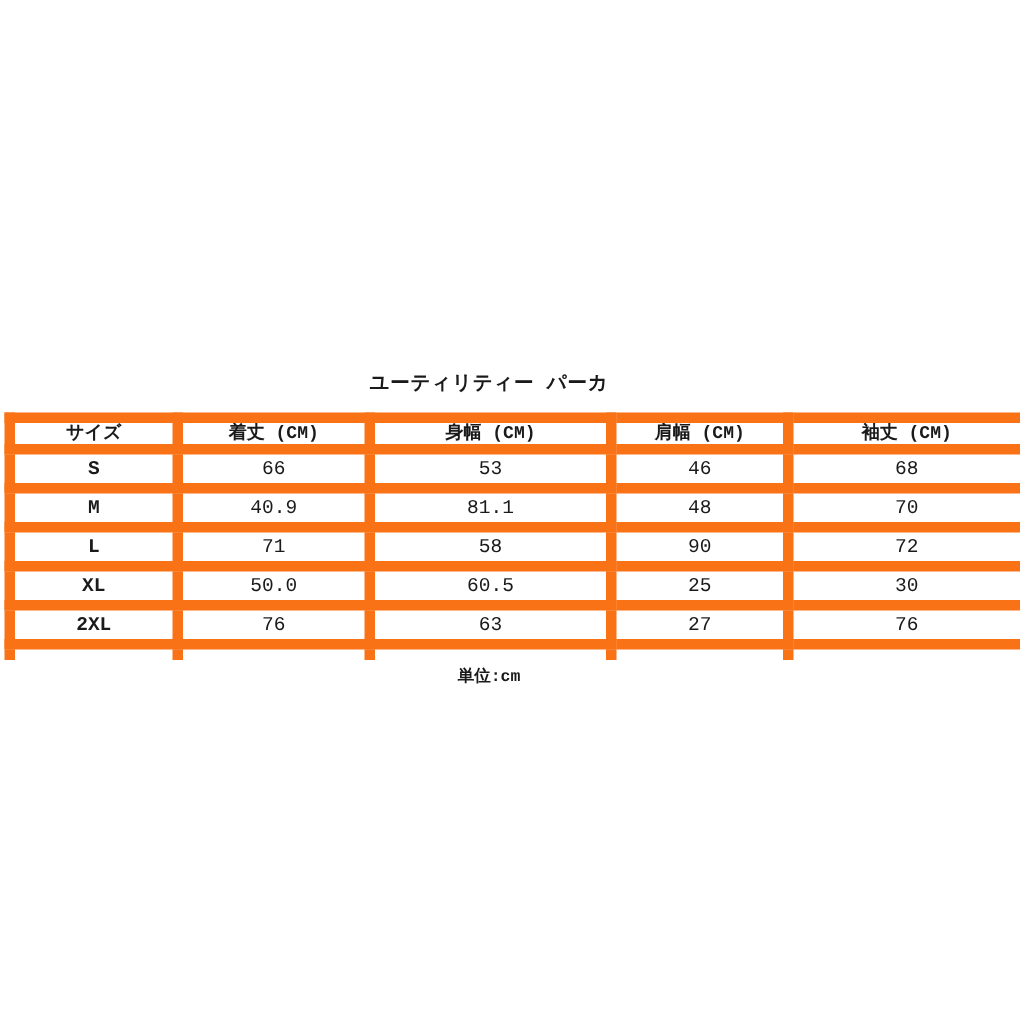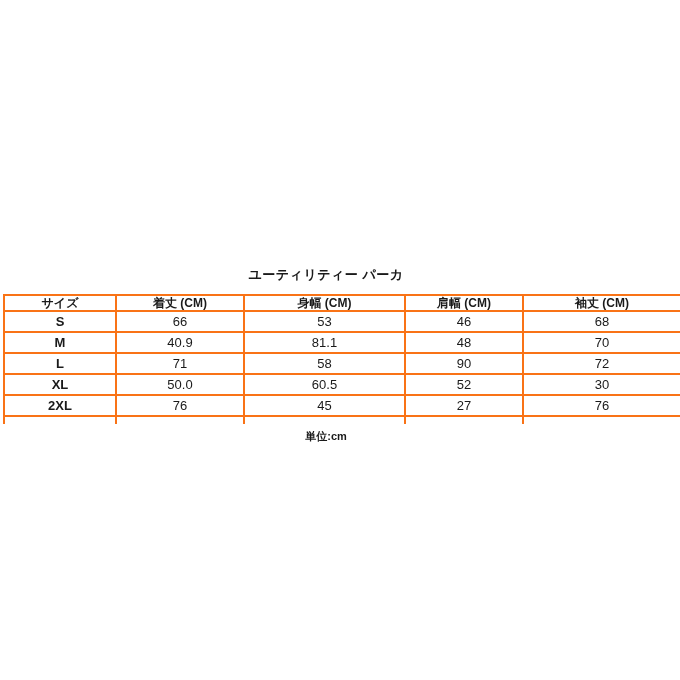--- a/index.html
+++ b/index.html
@@ -15,41 +15,42 @@
     overflow: hidden;
   }
   .canvas {
     position: relative;
     width: 680px;
     height: 680px;
     background: #ffffff;
   }
   .content {
     position: absolute;
-    top: 266px;
+    top: 247px;
     left: 0;
     width: 652px;
+    font-family: Liberation Mono, monospace;
   }
   .title {
     text-align: center;
     font-size: 13px;
     font-weight: bold;
     line-height: 18px;
     margin-bottom: 10px;
     letter-spacing: 0.5px;
   }
   table.size-table {
     border-collapse: collapse;
     table-layout: fixed;
     width: 677px;
     margin-left: 3px;
   }
   .size-table th,
   .size-table td {
-    border: 2px solid #f97316;
+    border: 7px solid #f97316;
     text-align: center;
     vertical-align: middle;
     padding: 0;
     overflow: hidden;
     white-space: nowrap;
   }
   .size-table th:last-child,
   .size-table td:last-child {
     border-right: none;
     text-align: center;
@@ -125,27 +126,27 @@
           <td class="size">L</td>
           <td>71</td>
           <td>58</td>
           <td>90</td>
           <td>72</td>
         </tr>
         <tr>
           <td class="size">XL</td>
           <td>50.0</td>
           <td>60.5</td>
-          <td>52</td>
+          <td>25</td>
           <td>30</td>
         </tr>
         <tr>
           <td class="size">2XL</td>
           <td>76</td>
-          <td>45</td>
+          <td>63</td>
           <td>27</td>
           <td>76</td>
         </tr>
         <tr class="stub">
           <td></td>
           <td></td>
           <td></td>
           <td></td>
           <td></td>
         </tr>

